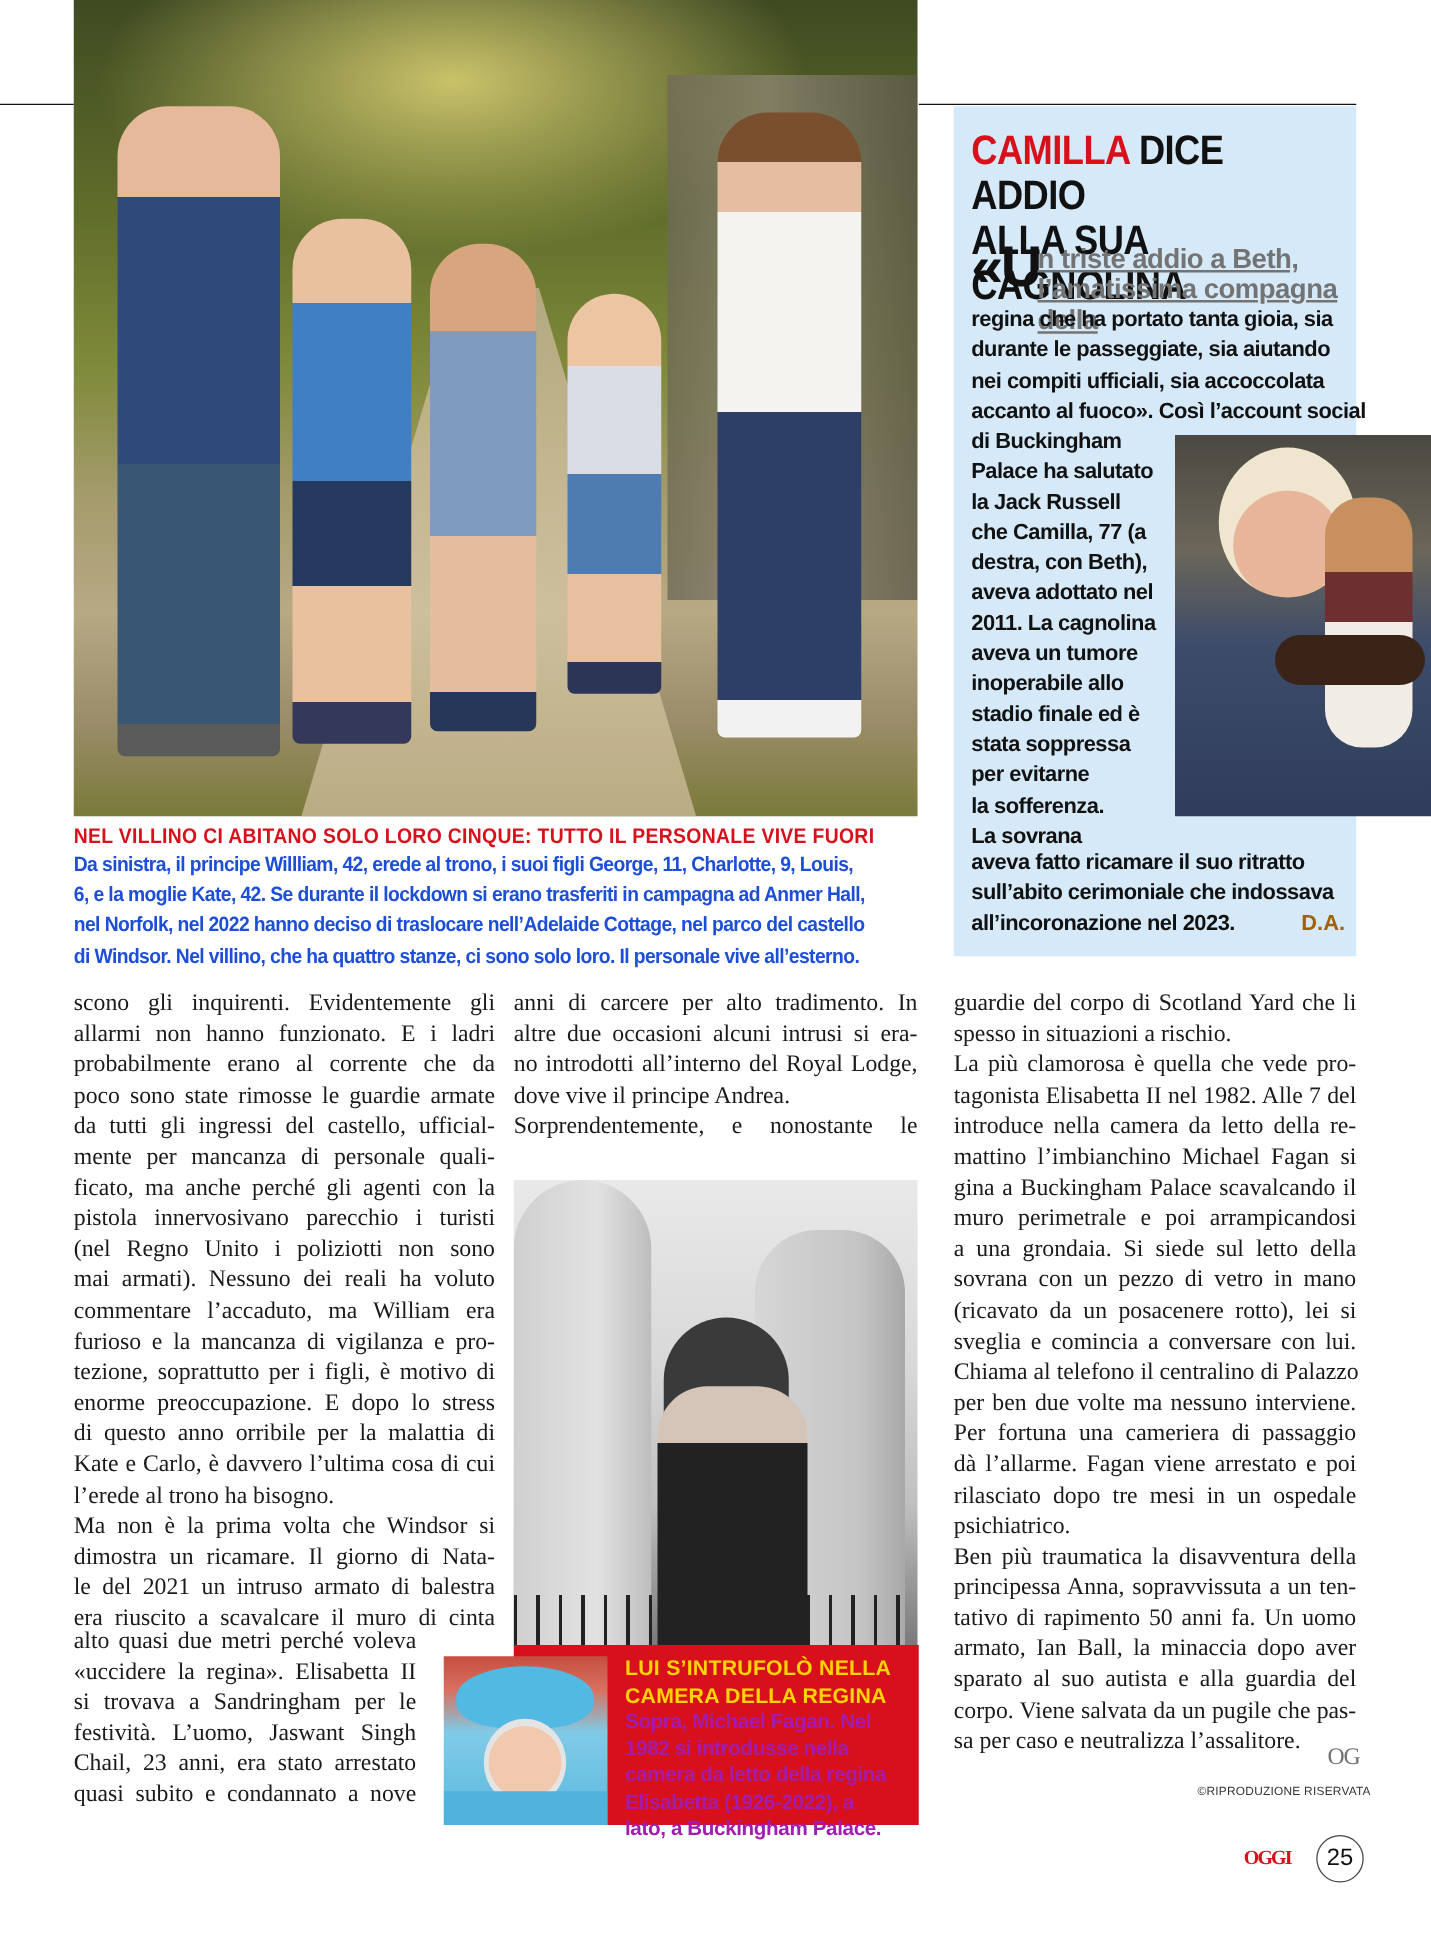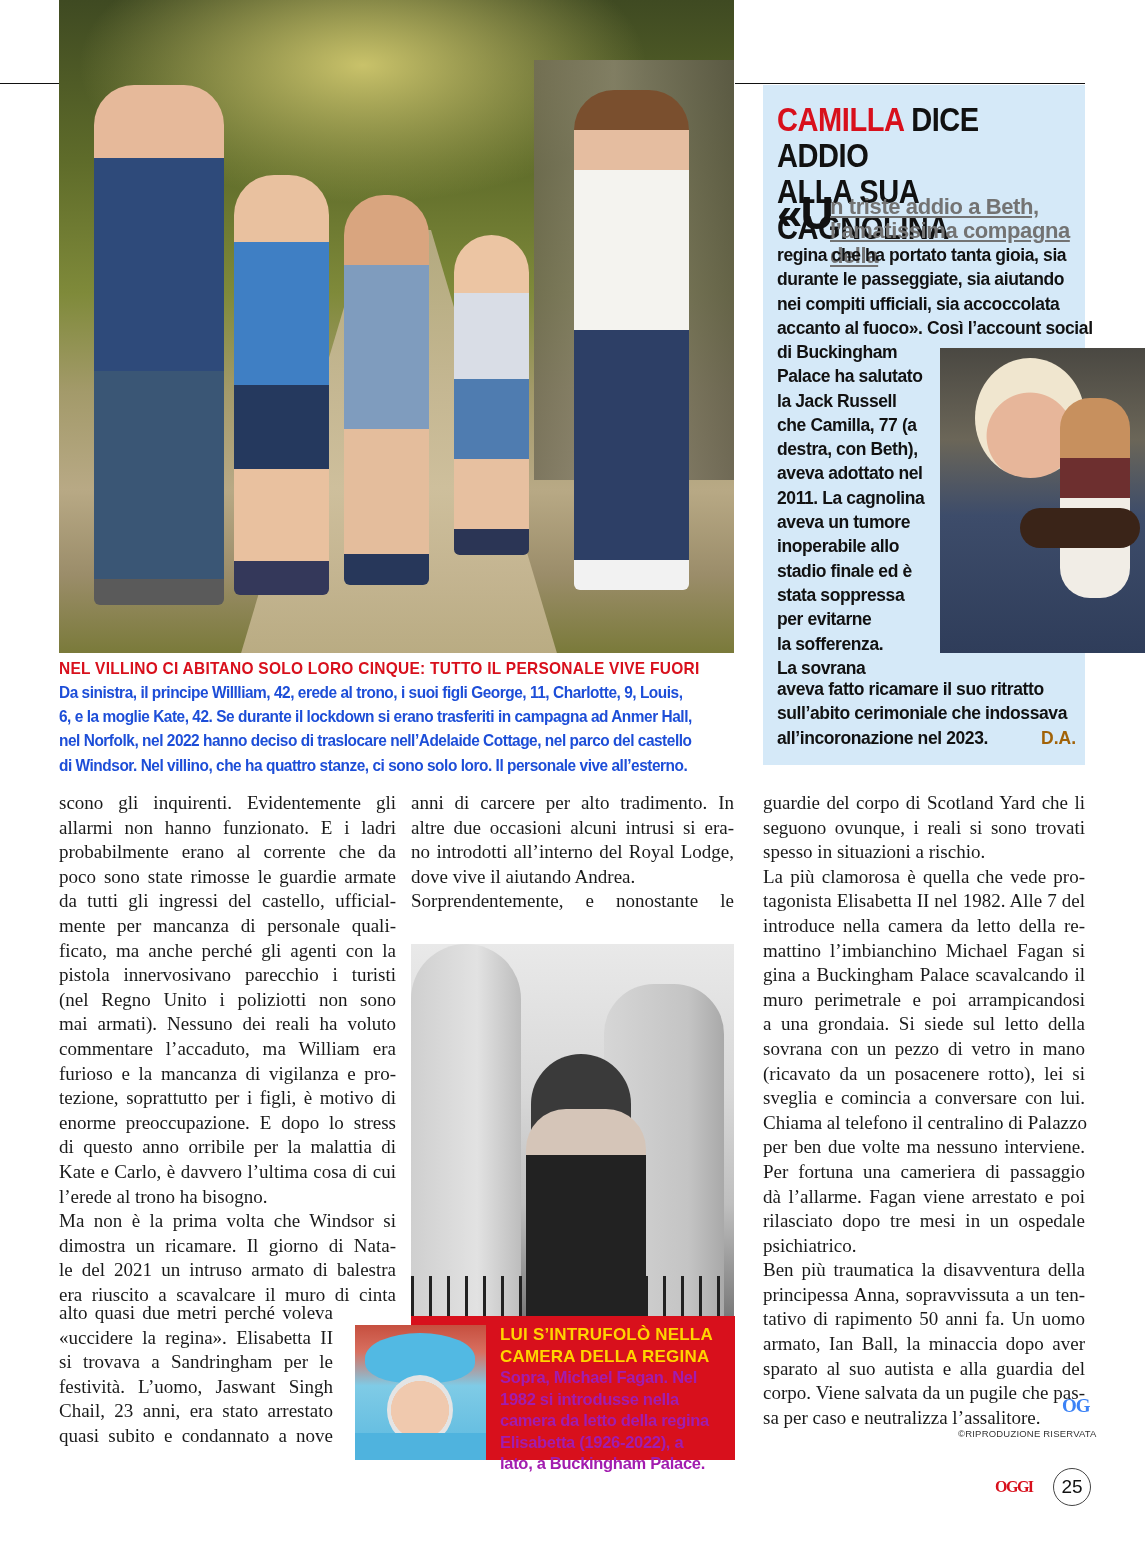--- a/index.html
+++ b/index.html
@@ -123,21 +123,21 @@
 
   .photo-queen {
     left: 355px; top: 1325px; width: 131px; height: 135px; overflow: hidden;
     background: linear-gradient(180deg, #c64f3f 0%, #d87060 20%, #7fcbe6 45%, #5ab8df 100%);
   }
   .photo-queen .hat { position: absolute; left: 10px; top: 8px; width: 110px; height: 50px; border-radius: 50% 50% 40% 40%; background: #52b9e3; }
   .photo-queen .face { position: absolute; left: 32px; top: 50px; width: 66px; height: 70px; border-radius: 50%; background: radial-gradient(circle at 50% 50%, #f0c9ae 0 60%, #e4e4e4 61%); }
   .photo-queen .coat { position: absolute; left: 0; top: 108px; width: 131px; height: 40px; background: #4fb3de; }
 
   
-  .og-mark { left: 1062px; top: 1395px; font-family: "Liberation Serif", serif; font-weight: bold; font-size: 19px; color: #3b82f6; letter-spacing: -1px; }
+  .og-mark { left: 1062px; top: 1395px; font-family: "Liberation Serif", serif; font-weight: normal; font-size: 19px; color: #737373; letter-spacing: -1px; }
   .copyright { left: 958px; top: 1428px; font-family: "Liberation Sans", sans-serif; font-size: 9.5px; color: #333; letter-spacing: 0.2px; }
   .footer-logo { left: 995px; top: 1478px; font-family: "Liberation Serif", serif; font-weight: bold; font-size: 16px; color: #d8101c; letter-spacing: -1.5px; }
   .page-num {
     left: 1053px; top: 1468px; width: 38px; height: 38px; border: 1px solid #444; border-radius: 50%;
     font-family: "Liberation Sans", sans-serif; font-size: 19px; line-height: 36px; text-align: center; color: #111;
   }
 </style>
 </head>
 <body>
 
@@ -236,21 +236,21 @@
   <span class="line">si trovava a Sandringham per le</span>
   <span class="line">festività. L’uomo, Jaswant Singh</span>
   <span class="line">Chail, 23 anni, era stato arrestato</span>
   <span class="line">quasi subito e condannato a nove</span>
 </div>
 
 <div class="abs col col2">
   <span class="line">anni di carcere per alto tradimento. In</span>
   <span class="line">altre due occasioni alcuni intrusi si era-</span>
   <span class="line">no introdotti all’interno del Royal Lodge,</span>
-  <span class="line last">dove vive il aiutando Andrea.</span>
+  <span class="line last">dove vive il principe Andrea.</span>
   <span class="line">Sorprendentemente, e nonostante le</span>
 </div>
 
 <div class="abs photo-fagan" title="Michael Fagan davanti a un castello, foto in bianco e nero">
   <div class="tower-l"></div>
   <div class="tower-r"></div>
   <div class="gate"></div>
   <div class="man"></div>
   <div class="fence"></div>
 </div>
@@ -269,21 +269,20 @@
 </div>
 
 <div class="abs photo-queen" title="La regina Elisabetta con cappello azzurro">
   <div class="hat"></div>
   <div class="face"></div>
   <div class="coat"></div>
 </div>
 
 <div class="abs col col3">
   <span class="line">guardie del corpo di Scotland Yard che li</span>
-  <span class="line">seguono ovunque, i reali si sono trovati</span>
   <span class="line last">spesso in situazioni a rischio.</span>
   <span class="line">La più clamorosa è quella che vede pro-</span>
   <span class="line">tagonista Elisabetta II nel 1982. Alle 7 del</span>
   <span class="line">introduce nella camera da letto della re-</span>
   <span class="line">mattino l’imbianchino Michael Fagan si</span>
   <span class="line">gina a Buckingham Palace scavalcando il</span>
   <span class="line">muro perimetrale e poi arrampicandosi</span>
   <span class="line">a una grondaia. Si siede sul letto della</span>
   <span class="line">sovrana con un pezzo di vetro in mano</span>
   <span class="line">(ricavato da un posacenere rotto), lei si</span>

